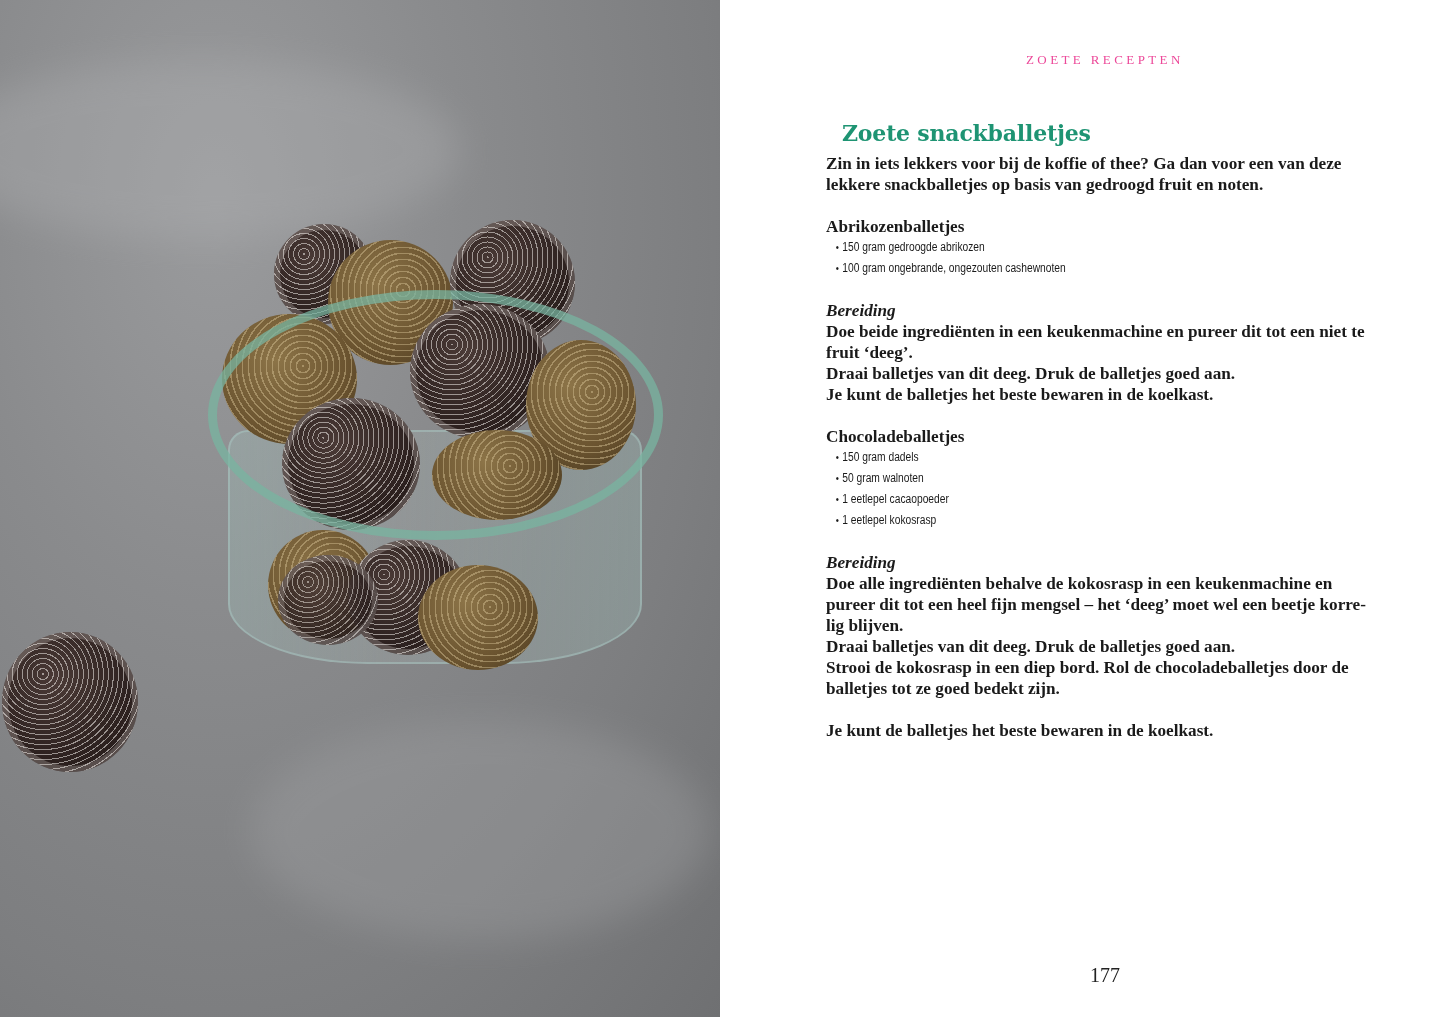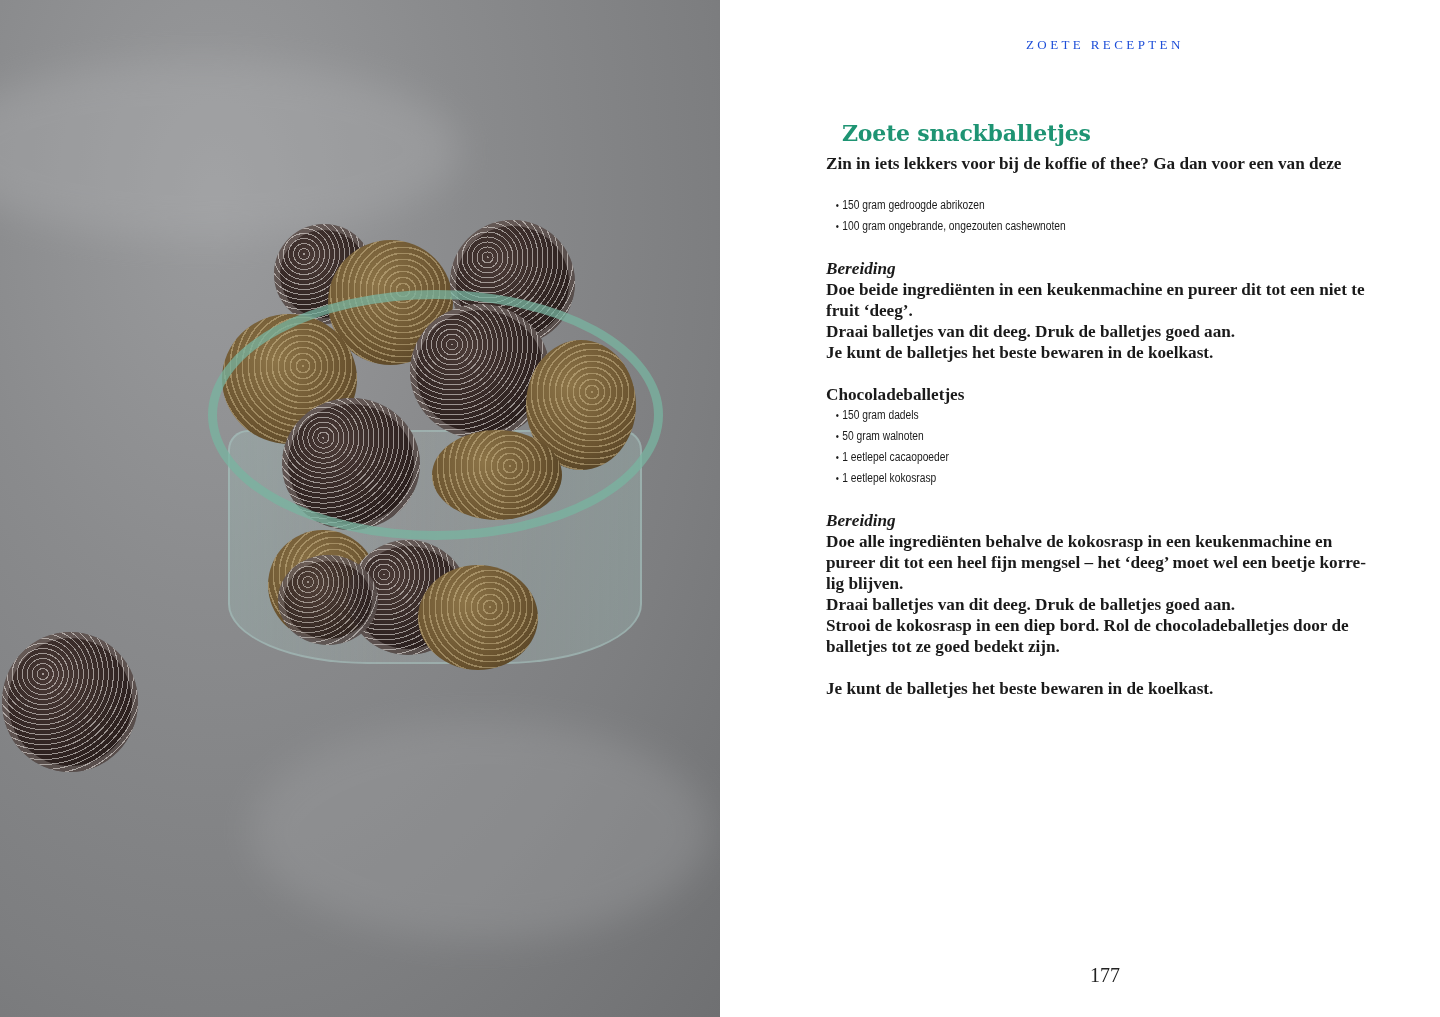--- a/index.html
+++ b/index.html
@@ -13,21 +13,21 @@
   .jar-rim { position: absolute; left: 0; top: 0; width: 455px; height: 240px; border-radius: 50%;
     border: 9px solid rgba(120,180,160,.75); box-sizing: border-box; background: transparent; }
   .ball { position: absolute; border-radius: 50%; }
   .ball.choc { background: radial-gradient(circle at 40% 35%, #4a3a36 0%, #2e2220 60%, #1e1614 100%); box-shadow: inset 0 0 0 6px rgba(230,225,220,.25); }
   .ball.choc::after { content: ""; position: absolute; inset: 0; border-radius: 50%;
     background: repeating-radial-gradient(circle at 30% 30%, rgba(240,236,232,.55) 0 1px, transparent 1px 5px); }
   .ball.apri { background: radial-gradient(circle at 40% 35%, #8c7448 0%, #6b5430 60%, #4a3a20 100%); }
   .ball.apri::after { content: ""; position: absolute; inset: 0; border-radius: 50%;
     background: repeating-radial-gradient(circle at 60% 40%, rgba(215,195,150,.45) 0 1.5px, transparent 1.5px 6px); }
   .text-page { position: absolute; left: 720px; top: 0; width: 720px; height: 1017px; background: #fff; color: #1a1a1a; }
-  .running-head { position: absolute; left: 306px; top: 37px; font-family: "Liberation Serif", serif; font-size: 13px; letter-spacing: 3.4px; color: #1d4ed8; }
+  .running-head { position: absolute; left: 306px; top: 52px; font-family: "Liberation Serif", serif; font-size: 13px; letter-spacing: 3.4px; color: #ec4899; }
   .title { position: absolute; left: 106px; top: 104px; margin: 16px; font-family: "DejaVu Serif", serif; font-weight: bold; font-size: 22px; color: #1e9473; letter-spacing: -0.2px; }
   .body { position: absolute; left: 106px; top: 153px; width: 560px; font-family: "Liberation Serif", serif; font-size: 17.2px; line-height: 21px; }
   .body p { margin: 0; font-weight: bold; }
   .gap { height: 21px; }
   .sub { margin: 0; }
   .ingr { list-style: none; margin: 0; padding: 0 0 0 12px; font-family: "Liberation Sans", sans-serif; font-size: 12.5px; line-height: 21px; transform: scaleX(.82); transform-origin: left; width: 680px; }
   .ingr li::before { content: "\2022"; margin-right: 4px; font-size: 11px; }
   .em { font-style: italic; }
   .page-num { position: absolute; left: 370px; top: 964px; font-family: "Liberation Serif", serif; font-size: 20px; color: #222; }
 </style>
@@ -55,22 +55,24 @@
   </div>
   <div class="ball choc" style="left:2px;top:632px;width:136px;height:140px;"></div>
 </div>
 
 <div class="text-page">
   <div class="running-head">ZOETE RECEPTEN</div>
   <h1 class="title">Zoete snackballetjes</h1>
 
   <div class="body">
     <p>Zin in iets lekkers voor bij de koffie of thee? Ga dan voor een van deze</p>
+    <p>lekkere snackballetjes op basis van gedroogd fruit en noten.</p>
     <div class="gap"></div>
 
+    <p class="sub">Abrikozenballetjes</p>
     <ul class="ingr">
       <li>150 gram gedroogde abrikozen</li>
       <li>100 gram ongebrande, ongezouten cashewnoten</li>
     </ul>
     <div class="gap"></div>
 
     <p class="em">Bereiding</p>
     <p>Doe beide ingrediënten in een keukenmachine en pureer dit tot een niet te</p>
     <p>fruit ‘deeg’.</p>
     <p>Draai balletjes van dit deeg. Druk de balletjes goed aan.</p>

